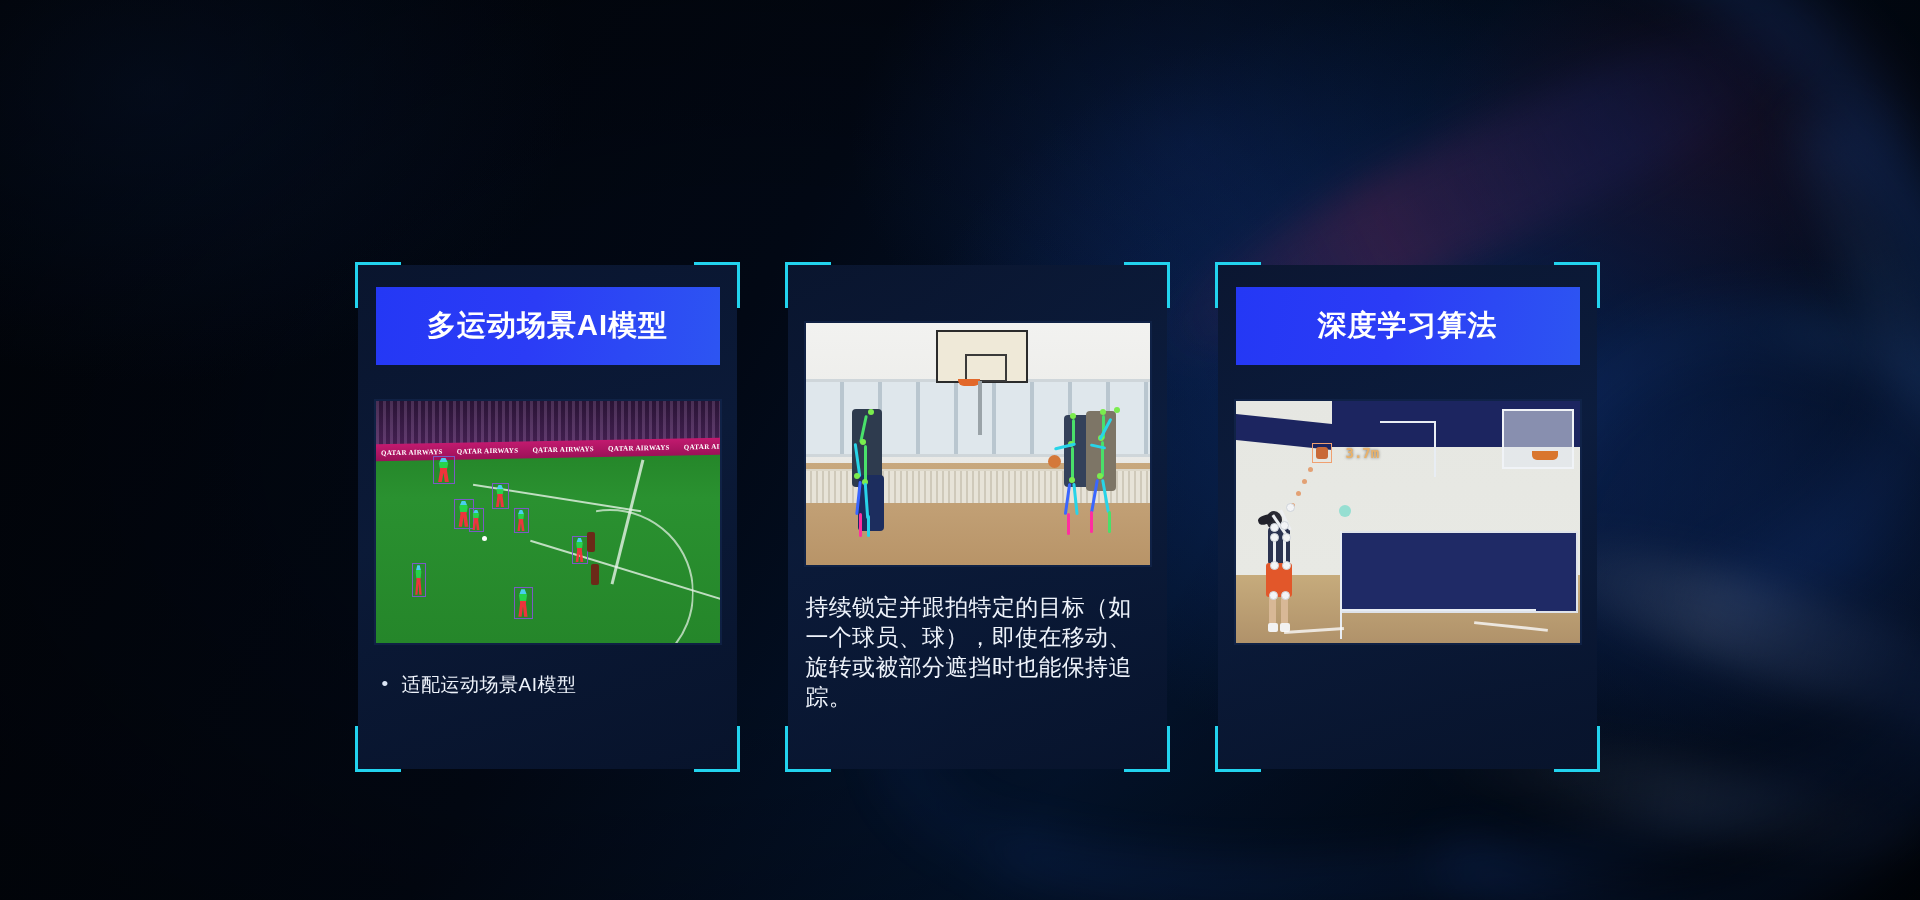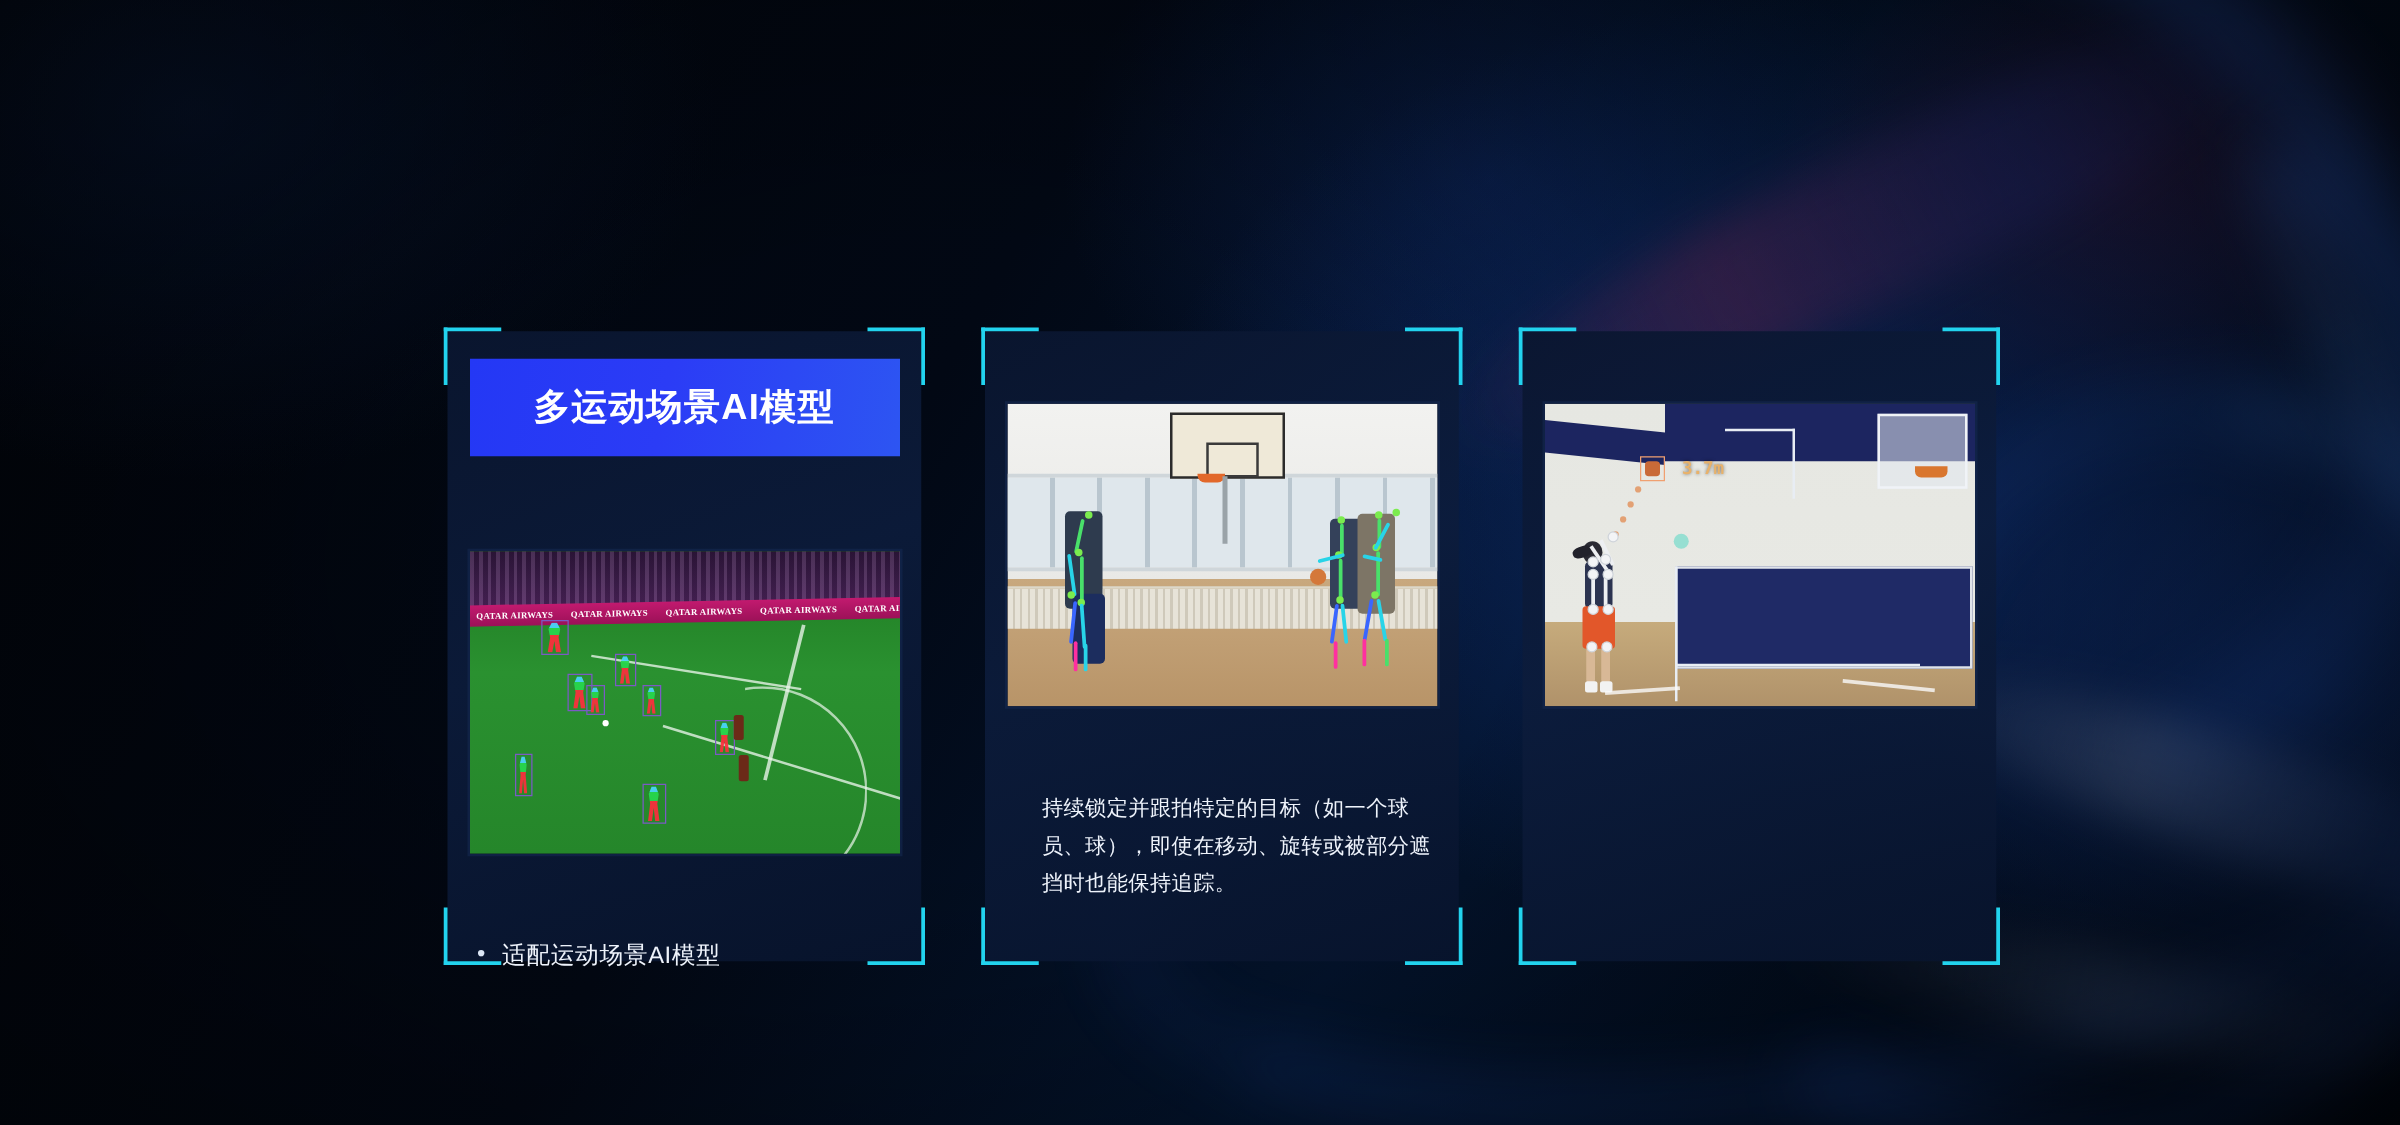--- a/index.html
+++ b/index.html
@@ -74,21 +74,20 @@
   .bracket.tl { left:0; top:0; border-left:3px solid #22d3ee; border-top:3px solid #22d3ee; }
   .bracket.tr { right:0; top:0; border-right:3px solid #22d3ee; border-top:3px solid #22d3ee; }
   .bracket.bl { left:0; bottom:0; border-left:3px solid #22d3ee; border-bottom:3px solid #22d3ee; }
   .bracket.br { right:0; bottom:0; border-right:3px solid #22d3ee; border-bottom:3px solid #22d3ee; }
 
   .card {
     position:absolute; left:3px; top:3px; right:3px; bottom:3px;
     background:linear-gradient(160deg, rgba(10,22,48,0.94) 0%, rgba(12,28,60,0.90) 45%, rgba(8,20,45,0.92) 100%);
     display:flex; flex-direction:column; align-items:center;
     padding:22px 0 0 0;
-    gap:40px;
   }
 
   .card-title {
     width:344px; height:78px;
     background:linear-gradient(100deg,#2438f5 0%,#2b3cf6 45%,#2d55f2 100%);
     display:flex; align-items:center; justify-content:center;
     color:#ffffff; font-size:29px; font-weight:700; letter-spacing:1px;
     flex:none;
   }
 
@@ -102,21 +101,21 @@
   .bullets { list-style:none; }
   .bullets li {
     position:relative; padding-left:26px;
     color:#eef3fb; font-size:19px; line-height:30px; letter-spacing:0.5px;
     margin-bottom:1px;
   }
   .bullets li::before {
     content:"•"; position:absolute; left:6px; top:-1px; color:#dce6f5; font-size:19px;
   }
   .para {
-    color:#eef3fb; font-size:17px; line-height:30px; letter-spacing:0.3px;margin-left:28px;
+    color:#eef3fb; font-size:23px; line-height:30px; letter-spacing:0.3px;
   }
 
   
   .pitch { position:absolute; inset:0; background:linear-gradient(180deg,#1f7a22 0%,#2a9130 40%,#25862a 100%); }
   .stand {
     position:absolute; left:0; right:0; top:0; height:46px;
     background:linear-gradient(180deg,#2a1436 0%,#3c1d4a 55%,#4a2258 100%);
   }
   .stand::after{
     content:""; position:absolute; inset:0;
@@ -350,20 +349,21 @@
       </div>
     </div>
   </div>
 
   <div class="card-wrap">
     <span class="bracket tl"></span>
     <span class="bracket tr"></span>
     <span class="bracket bl"></span>
     <span class="bracket br"></span>
     <div class="card">
+      <div class="card-title">深度学习算法</div>
 
       <div class="thumb">
         <div class="court"></div>
         <div class="navyband" style="left:0;top:18px;width:96px;height:26px;transform:skewY(6deg);"></div>
         <div class="navyband" style="left:96px;top:0;right:0;height:46px;"></div>
         <div class="pad"></div>
         <div class="board3"></div>
         <div class="rim3"></div>
 
         <div class="track" style="left:144px;top:20px;width:56px;height:2px;"></div>

